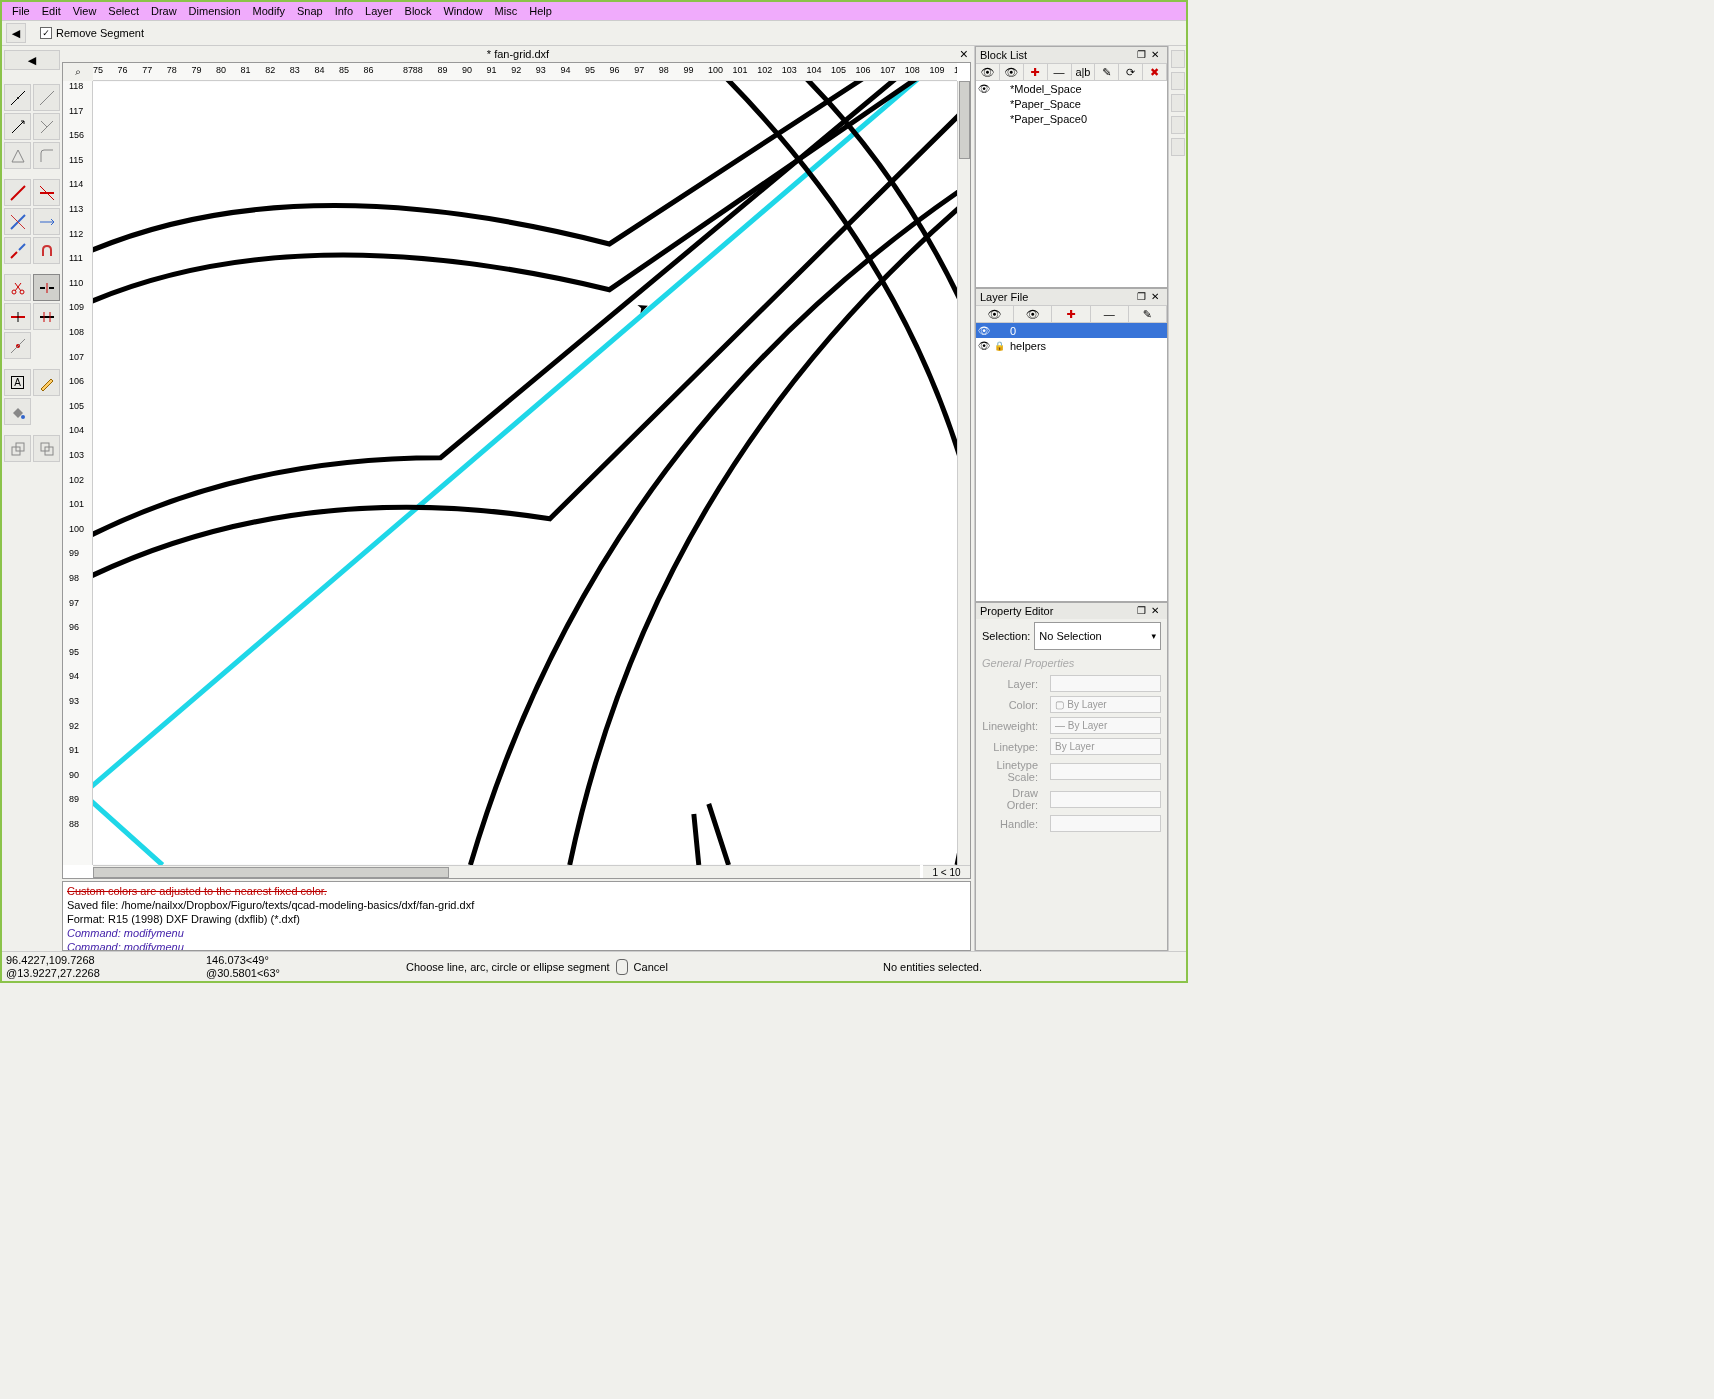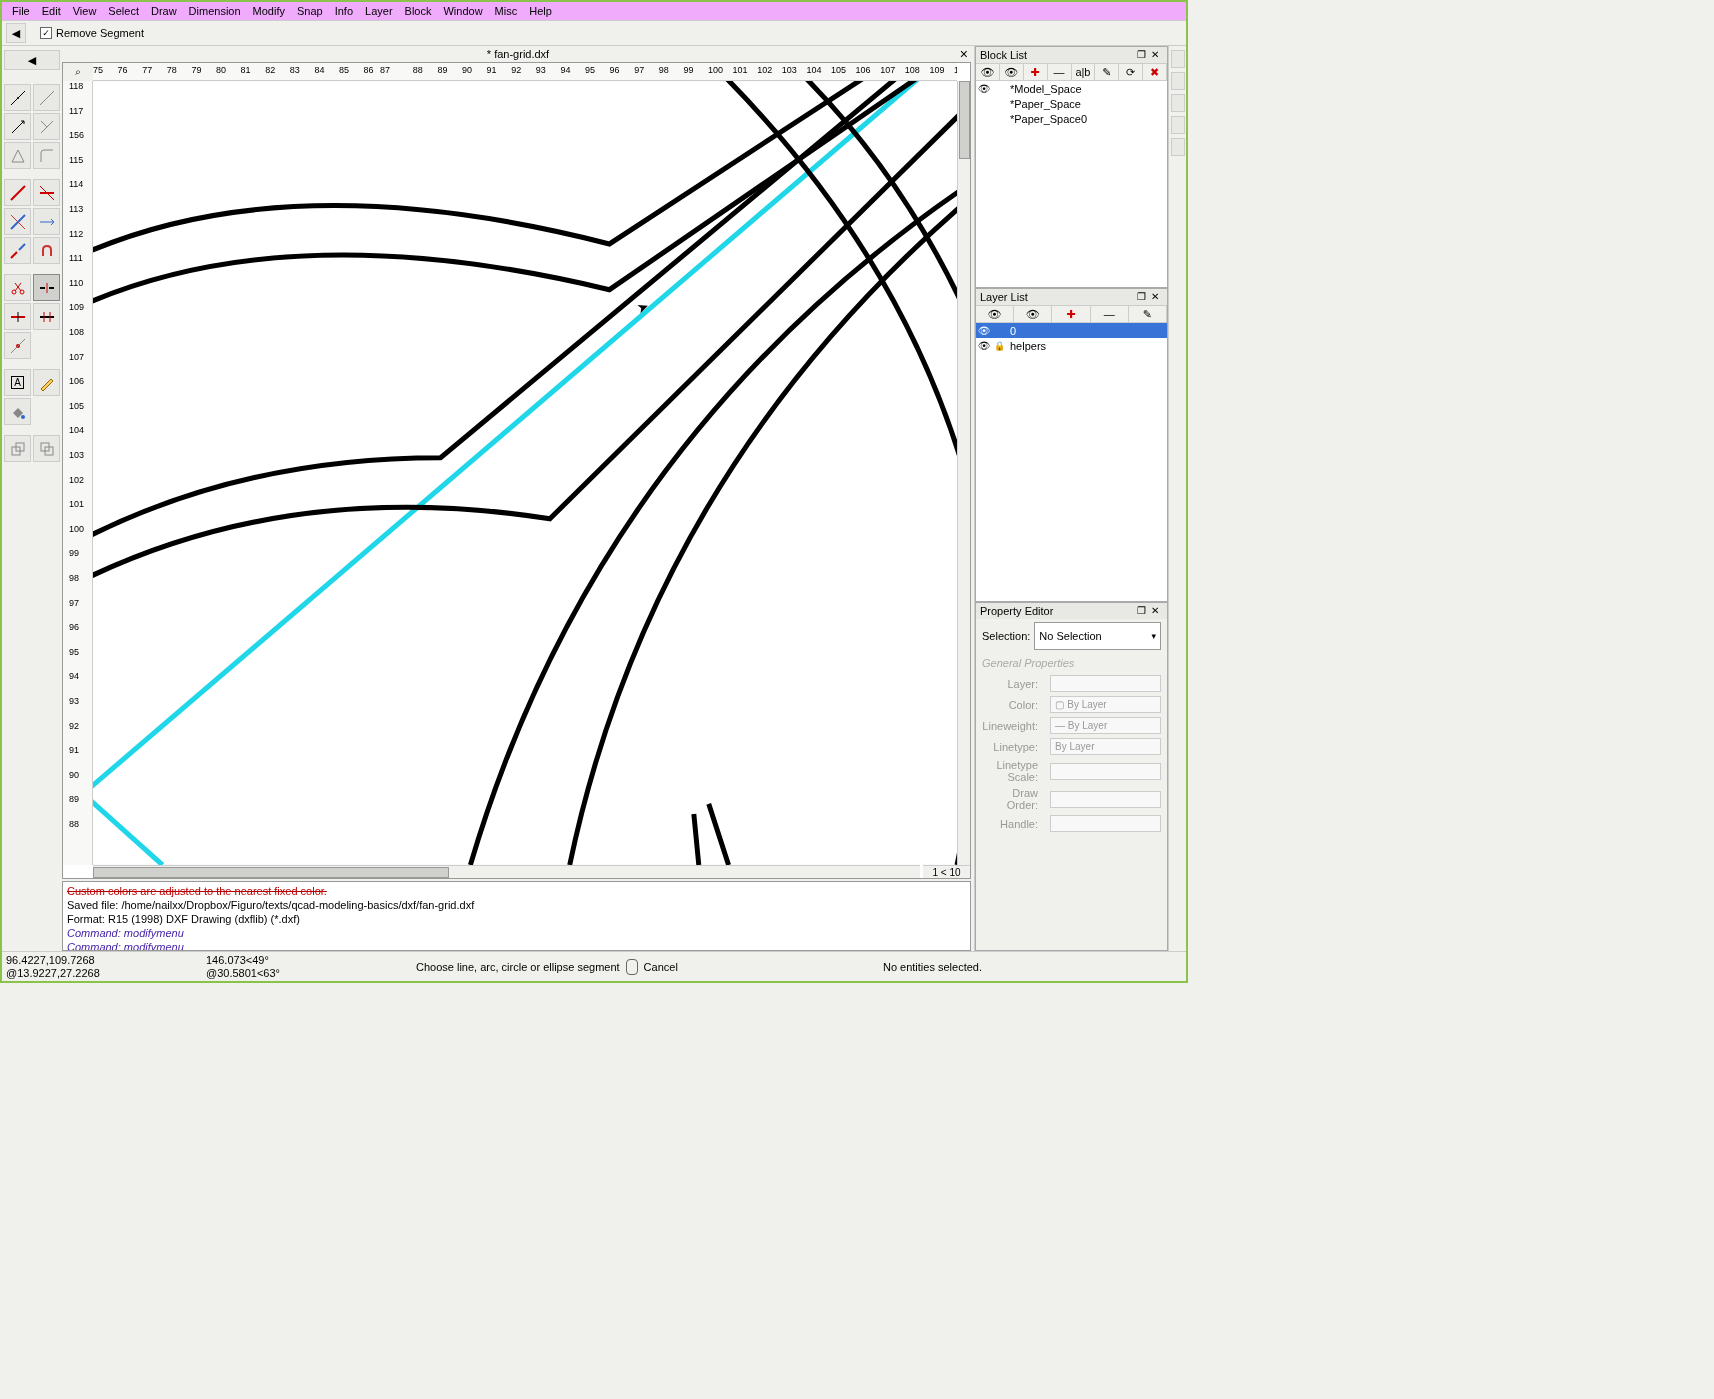--- a/index.html
+++ b/index.html
@@ -81,21 +81,21 @@
 .prop-section-label { padding: 4px 6px; color: #aaa; font-style: italic; font-size: 11px; }
 .prop-sel-row { display: flex; align-items:center; padding: 3px 6px; gap: 4px; }
 .prop-sel-row label { font-size: 11px; }
 .prop-sel-row .dd { flex:1; height: 28px; border:1px solid #999; background:#fff; padding: 0 4px; display:flex; align-items:center; position:relative;}
 .prop-sel-row .dd::after { content:"▾"; position:absolute; right:4px; font-size:9px; }
 
 
 .statusbar { position: absolute; bottom: 0; left: 0; right: 0; height: 30px; background: #f0f0ec; border-top: 1px solid #ccc; display: flex; align-items: center; padding: 0 4px; font-size: 11px; }
 .statusbar .coords { width: 200px; display: flex; flex-direction: column; line-height: 13px; }
 .statusbar .polar { width: 200px; display: flex; flex-direction: column; line-height: 13px; }
-.statusbar .prompt { display: flex; align-items: center; gap: 6px; margin-left: 10px; }
+.statusbar .prompt { display: flex; align-items: center; gap: 6px; }
 .statusbar .mouse-icon { width: 12px; height: 16px; border: 1px solid #666; border-radius: 4px; }
 .statusbar .sel-status { margin-left: auto; margin-right: 200px; }
 
 
 .cursor-arrow { position: absolute; font-size: 14px; pointer-events: none; z-index: 5; color: #000; transform: rotate(-20deg); }
 </style>
 </head>
 <body>
 
 <div class="menubar">
@@ -279,21 +279,21 @@
           <span class="tick" style="left: 49.2px;">77</span>
           <span class="tick" style="left: 73.8px;">78</span>
           <span class="tick" style="left: 98.4px;">79</span>
           <span class="tick" style="left: 123px;">80</span>
           <span class="tick" style="left: 147.6px;">81</span>
           <span class="tick" style="left: 172.2px;">82</span>
           <span class="tick" style="left: 196.8px;">83</span>
           <span class="tick" style="left: 221.4px;">84</span>
           <span class="tick" style="left: 246px;">85</span>
           <span class="tick" style="left: 270.6px;">86</span>
-          <span class="tick" style="left: 287px;">87</span>
+          <span class="tick" style="left: 310px;">87</span>
           <span class="tick" style="left: 319.8px;">88</span>
           <span class="tick" style="left: 344.4px;">89</span>
           <span class="tick" style="left: 369px;">90</span>
           <span class="tick" style="left: 393.6px;">91</span>
           <span class="tick" style="left: 418.2px;">92</span>
           <span class="tick" style="left: 442.8px;">93</span>
           <span class="tick" style="left: 467.4px;">94</span>
           <span class="tick" style="left: 492px;">95</span>
           <span class="tick" style="left: 516.6px;">96</span>
           <span class="tick" style="left: 541.2px;">97</span>
@@ -423,21 +423,21 @@
           <div class="block-row">
             <span class="visicon"></span>
             <span style="width:12px"></span>
             <span>*Paper_Space0</span>
           </div>
         </div>
     </div>
 
     <div class="panel layer-panel">
       <div class="panel-header">
-        <span>Layer List</span>
+        <span>Layer File</span>
         <div class="panel-icons">
           <span>❐</span>
           <span>✕</span>
         </div>
       </div>
       <div class="panel-toolbar">
         <div class="tb-btn">👁</div>
         <div class="tb-btn">👁</div>
         <div class="tb-btn red">✚</div>
         <div class="tb-btn">—</div>

